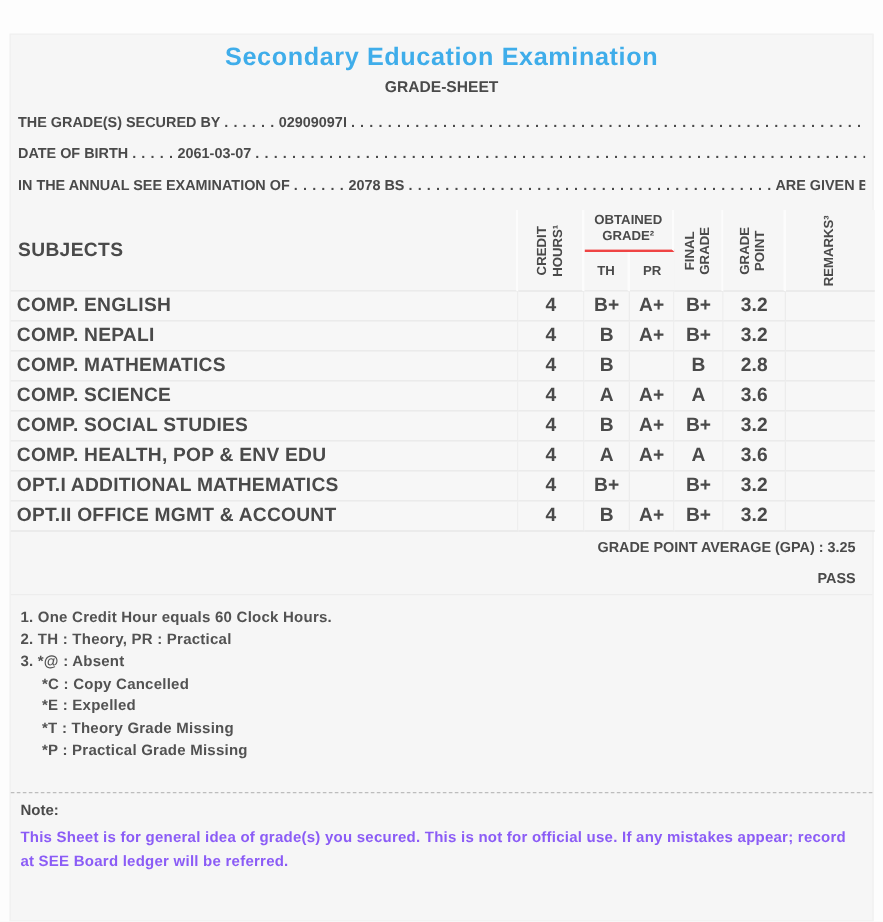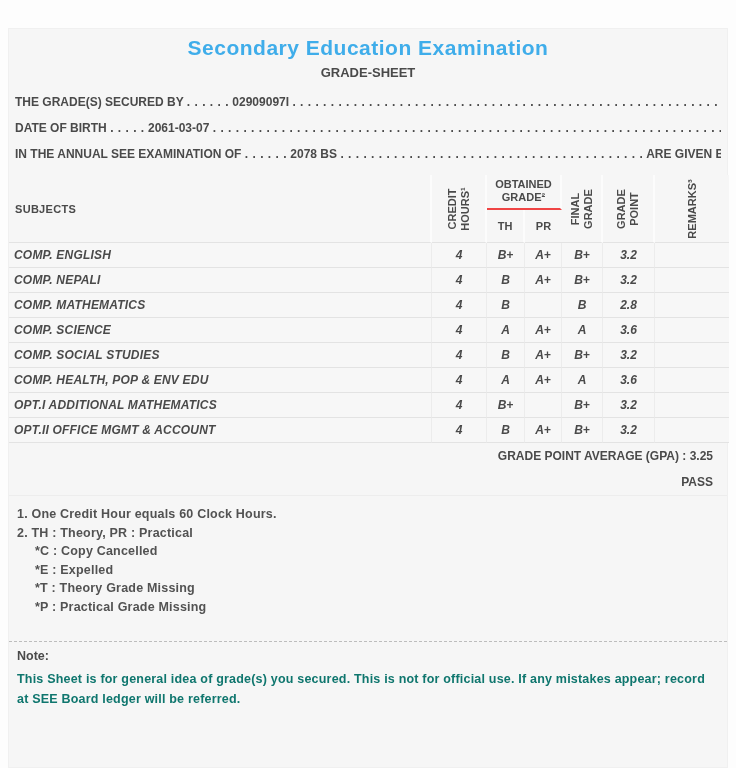--- a/index.html
+++ b/index.html
@@ -41,39 +41,39 @@
   col.c-final   { width:41px; }
   col.c-gp      { width:52px; }
   col.c-remarks { width:74px; }
 
   thead th {
     background:#f6f6f6; font-size:11px; font-weight:bold; color:#4a4a4a;
     border-right:2px solid #fcfcfc; border-bottom:1px solid #e3e3e3;
     vertical-align:middle; text-align:center;
   }
   thead th:last-child { border-right:none; }
-  th.th-subjects { text-align:left; padding-left:6px; font-size:11px; letter-spacing:.3px; }
+  th.th-subjects { text-align:left; padding-left:6px; font-size:16px; letter-spacing:.3px; }
   th.th-v { position:relative; height:68px; }
   .vert {
     position:absolute; left:50%; top:50%;
     transform:translate(-50%,-50%) rotate(-90deg);
     text-align:center; line-height:1.18; font-size:11px; font-weight:bold;
   }
   .vert.w2 { width:58px; }
   .vert.w1 { width:72px; white-space:nowrap; }
   th.th-obtained {
     height:34px; border-bottom:2px solid #ef4444;
     font-size:11px; line-height:1.2; padding:2px 8px;
   }
   th.th-sub { height:33px; font-size:11px; }
 
   tbody td {
-    height:25px; font-size:12px; font-weight:bold; color:#4a4a4a;
+    height:25px; font-size:16px; font-weight:bold; color:#4a4a4a;
     border-right:1px solid #ececec; border-bottom:1px solid #e3e3e3;
-    text-align:center; background:#f7f7f7;font-style:italic;
+    text-align:center; background:#f7f7f7;
   }
   tbody td:last-child { border-right:none; }
   td.subject { text-align:left; padding-left:5px; letter-spacing:.2px; }
 
   .summary-row {
     text-align:right; padding-right:14px;
     font-size:12px; font-weight:bold; line-height:26px; color:#4a4a4a;
   }
   .summary-row.pass { border-bottom:1px solid #ededed; }
 
@@ -83,21 +83,21 @@
     letter-spacing:.2px;
   }
   .footnote.indent { padding-left:18px; }
 
   .note {
     margin-top:25px; border-top:1px dashed #bdbdbd;
     padding:5px 8px 0 8px;
   }
   .note-label { font-size:12.5px; font-weight:bold; line-height:19px; color:#4a4a4a; }
   .note-text {
-    margin-top:3px; font-size:12.5px; font-weight:bold; color:#0f766e;
+    margin-top:3px; font-size:12.5px; font-weight:bold; color:#8b5cf6;
     line-height:20px; max-width:706px; letter-spacing:.2px;
   }
 </style>
 </head>
 <body>
 
 <div class="sheet">
 
   <h1 class="title">Secondary Education Examination</h1>
   <h2 class="subtitle">GRADE-SHEET</h2>
@@ -215,20 +215,21 @@
       </tr>
     </tbody>
   </table>
 
   <div class="summary-row gpa"><span>GRADE POINT AVERAGE (GPA) : 3.25</span></div>
   <div class="summary-row pass"><span>PASS</span></div>
 
   <div class="footnotes">
     <div class="footnote">1. One Credit Hour equals 60 Clock Hours.</div>
     <div class="footnote">2. TH : Theory, PR : Practical</div>
+    <div class="footnote">3. *@ : Absent</div>
     <div class="footnote indent">*C : Copy Cancelled</div>
     <div class="footnote indent">*E : Expelled</div>
     <div class="footnote indent">*T : Theory Grade Missing</div>
     <div class="footnote indent">*P : Practical Grade Missing</div>
   </div>
 
   <div class="note">
     <div class="note-label">Note:</div>
     <p class="note-text">This Sheet is for general idea of grade(s) you secured. This is not for official use. If any mistakes appear; record at SEE Board ledger will be referred.</p>
   </div>

